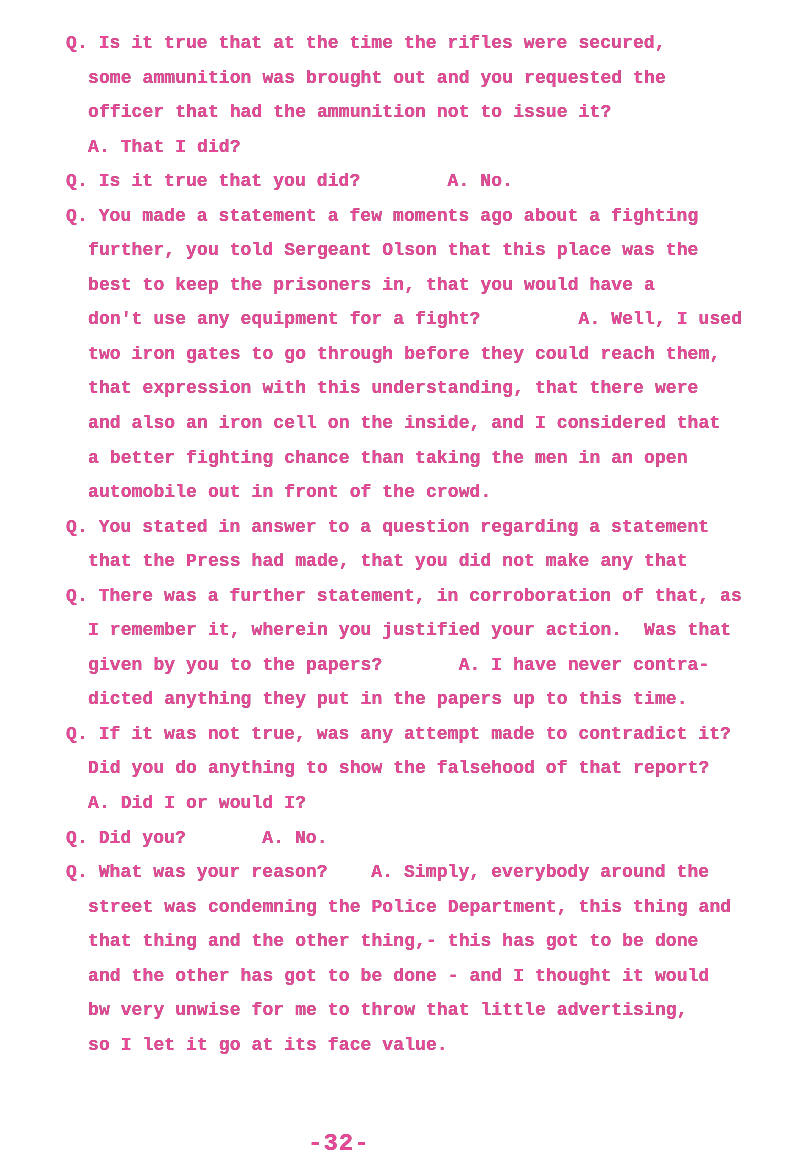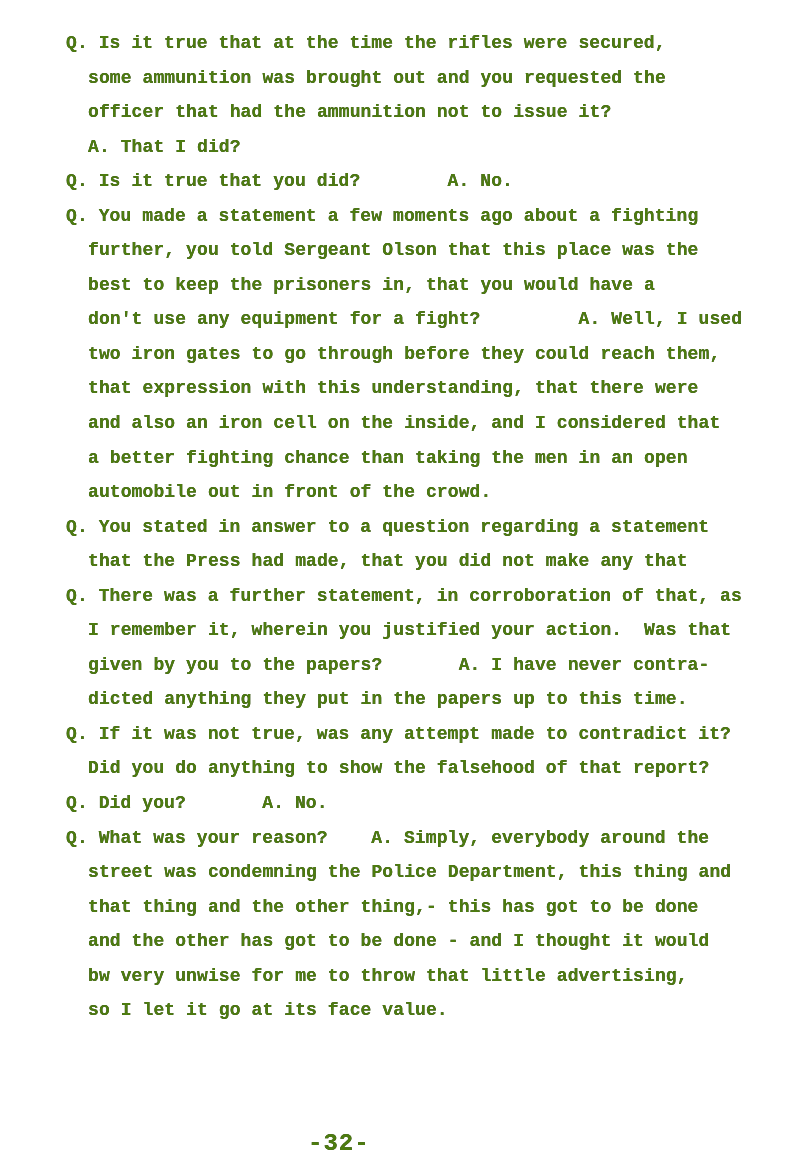--- a/index.html
+++ b/index.html
@@ -8,21 +8,21 @@
     background: #ffffff;
   }
   .doc-page {
     position: relative;
     width: 800px;
     height: 1158px;
     background: #ffffff;
     overflow: hidden;
     font-family: "Liberation Mono", "DejaVu Sans Mono", monospace;
     font-weight: 700;
-    color: #4d7c0f;
+    color: #ec4899;
   }
   .transcript {
     position: absolute;
     top: 26px;
     left: 0;
     width: 800px;
   }
   .line {
     white-space: pre;
     font-size: 18px;
@@ -62,20 +62,21 @@
       <div class="line c">a better fighting chance than taking the men in an open</div>
       <div class="line c">automobile out in front of the crowd.</div>
       <div class="line q">Q. You stated in answer to a question regarding a statement</div>
       <div class="line c">that the Press had made, that you did not make any that</div>
       <div class="line q">Q. There was a further statement, in corroboration of that, as</div>
       <div class="line c">I remember it, wherein you justified your action.  Was that</div>
       <div class="line c">given by you to the papers?       A. I have never contra-</div>
       <div class="line c">dicted anything they put in the papers up to this time.</div>
       <div class="line q">Q. If it was not true, was any attempt made to contradict it?</div>
       <div class="line c">Did you do anything to show the falsehood of that report?</div>
+      <div class="line c">A. Did I or would I?</div>
       <div class="line q">Q. Did you?       A. No.</div>
       <div class="line q">Q. What was your reason?    A. Simply, everybody around the</div>
       <div class="line c">street was condemning the Police Department, this thing and</div>
       <div class="line c">that thing and the other thing,- this has got to be done</div>
       <div class="line c">and the other has got to be done - and I thought it would</div>
       <div class="line c">bw very unwise for me to throw that little advertising,</div>
       <div class="line c">so I let it go at its face value.</div>
     </div>
   <div class="page-number">-32-</div>
 </div>

